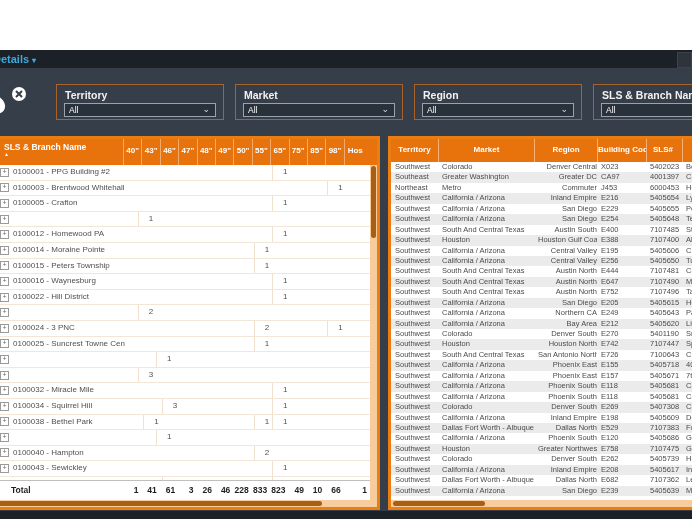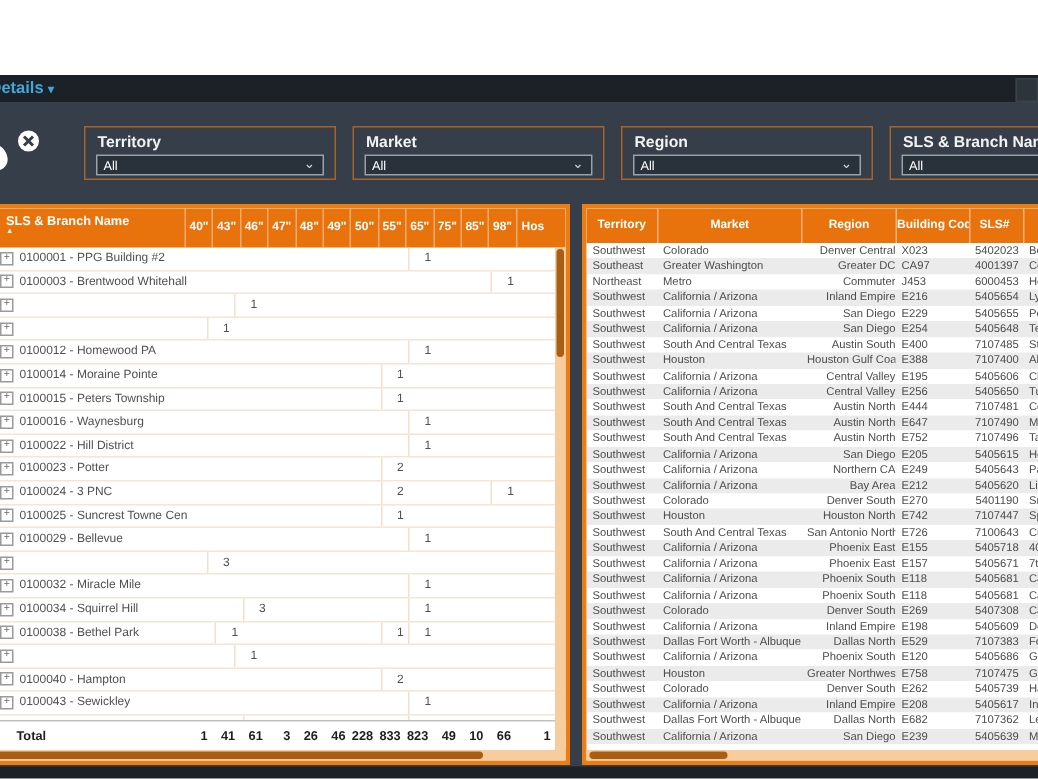--- a/index.html
+++ b/index.html
@@ -64,21 +64,21 @@
   .rt-header>div{padding-top:6px;text-align:center;border-left:1px solid rgba(255,255,255,.45);box-sizing:border-box;overflow:hidden;white-space:nowrap;}
   .rt-header>div:first-child{border-left:none;}
   .rt-body{overflow:hidden;height:338px;}
   .rrow{display:flex;height:10.45px;line-height:10.45px;font-size:7.5px;color:#4c4c4c;background:#ffffff;}
   .rrow:nth-child(even){background:#ebebeb;}
   .rrow>div{white-space:nowrap;overflow:hidden;box-sizing:border-box;padding-left:4px;}
   .w0{flex:0 0 47px;width:47px;}
   .w1{flex:0 0 96px;width:96px;}
   .w2{flex:0 0 63px;width:63px;text-align:right;}
   .w3{flex:0 0 49px;width:49px;}
-  .w4{flex:0 0 36px;width:36px;text-align:right;padding-right:3px;}
+  .w4{flex:0 0 36px;width:36px;text-align:center;padding-right:3px;}
   .w5{flex:1;}
 </style>
 </head>
 <body>
 
 <div class="page">
 
   <div class="topbar">
     <div class="menu-item"><span>Details</span><span class="menu-caret">▾</span></div>
     <div class="topbar-btn"></div>
@@ -158,20 +158,21 @@
             <span class="lcell"></span>
             <span class="lcell"></span>
             <span class="lcell"></span>
             <span class="lcell"></span>
             <span class="lcell"></span>
             <span class="lcell">1</span>
             <span class="lcell llast"></span>
           </div>
           <div class="lrow">
             <span class="exp">+</span>
+            <span class="lname">0100005 - Crafton</span>
             <span class="lcell"></span>
             <span class="lcell"></span>
             <span class="lcell"></span>
             <span class="lcell"></span>
             <span class="lcell"></span>
             <span class="lcell"></span>
             <span class="lcell"></span>
             <span class="lcell"></span>
             <span class="lcell">1</span>
             <span class="lcell"></span>
@@ -275,21 +276,20 @@
             <span class="lcell"></span>
             <span class="lcell"></span>
             <span class="lcell">1</span>
             <span class="lcell"></span>
             <span class="lcell"></span>
             <span class="lcell"></span>
             <span class="lcell llast"></span>
           </div>
           <div class="lrow">
             <span class="exp">+</span>
-            <span class="lname">0100023 - Potter</span>
             <span class="lcell"></span>
             <span class="lcell"></span>
             <span class="lcell"></span>
             <span class="lcell"></span>
             <span class="lcell"></span>
             <span class="lcell"></span>
             <span class="lcell"></span>
             <span class="lcell">2</span>
             <span class="lcell"></span>
             <span class="lcell"></span>
@@ -326,21 +326,20 @@
             <span class="lcell"></span>
             <span class="lcell">1</span>
             <span class="lcell"></span>
             <span class="lcell"></span>
             <span class="lcell"></span>
             <span class="lcell"></span>
             <span class="lcell llast"></span>
           </div>
           <div class="lrow">
             <span class="exp">+</span>
-            <span class="lname">0100029 - Bellevue</span>
             <span class="lcell"></span>
             <span class="lcell"></span>
             <span class="lcell"></span>
             <span class="lcell"></span>
             <span class="lcell"></span>
             <span class="lcell"></span>
             <span class="lcell"></span>
             <span class="lcell"></span>
             <span class="lcell">1</span>
             <span class="lcell"></span>

